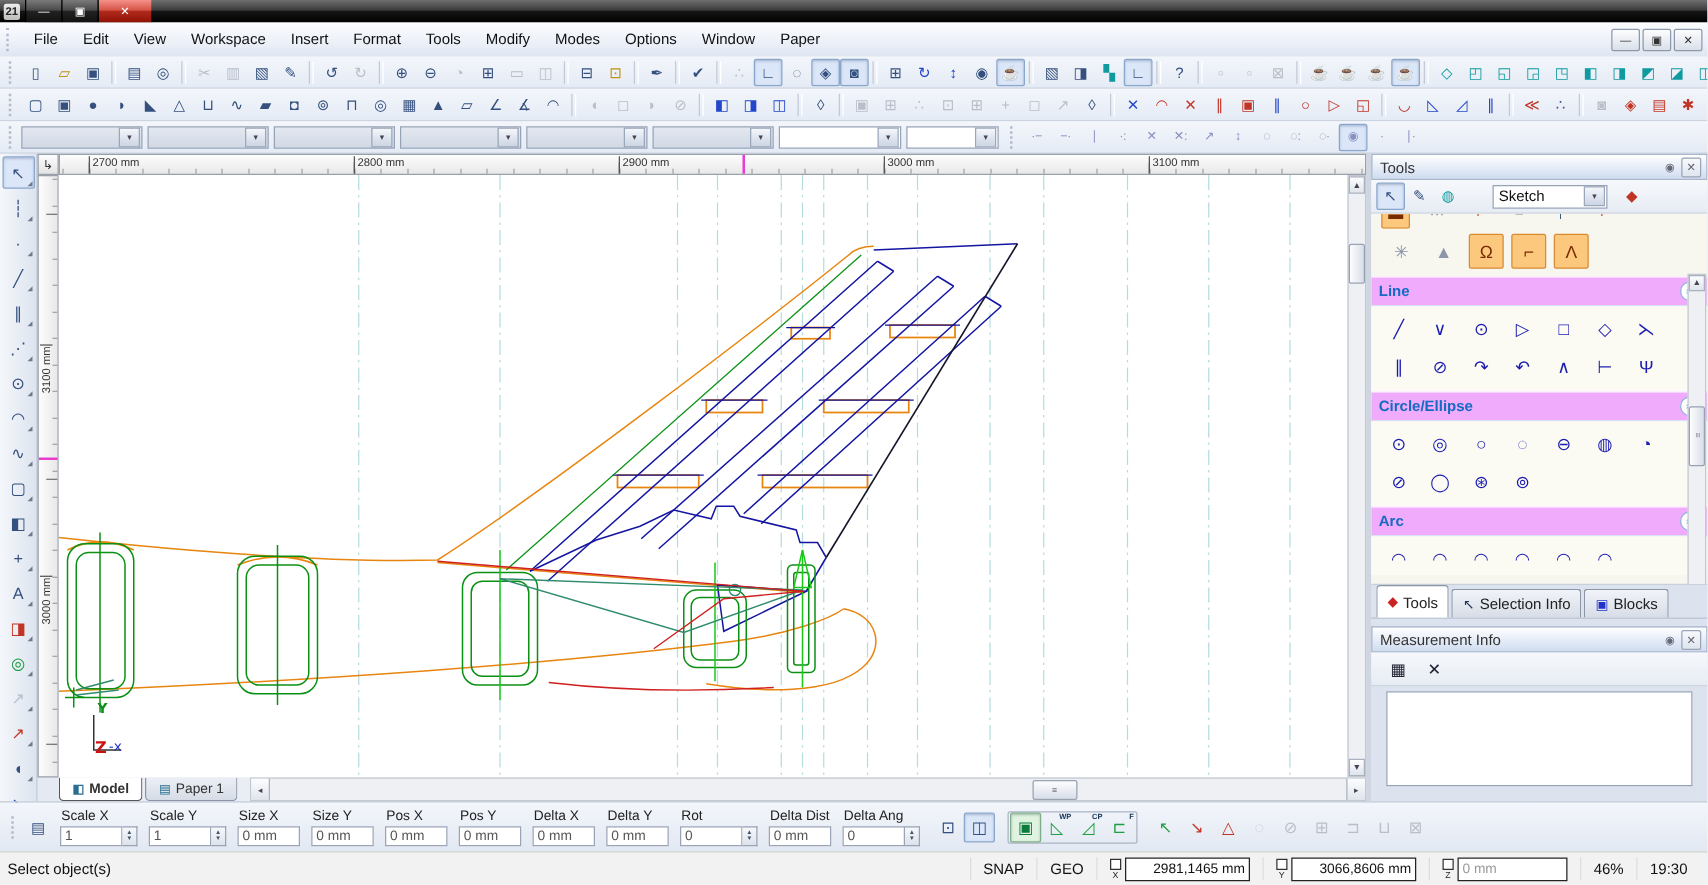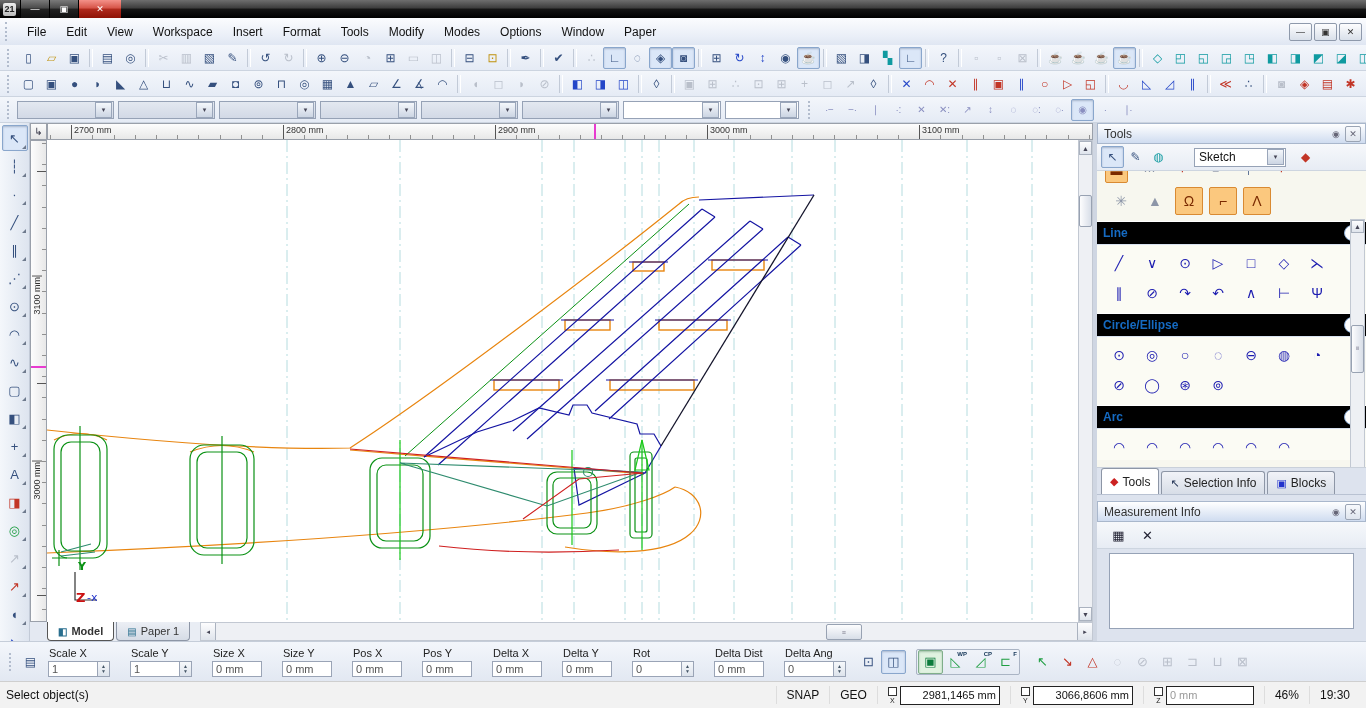--- a/index.html
+++ b/index.html
@@ -10,21 +10,21 @@
   .titlebar{position:absolute;left:0;top:0;width:100%;height:18px;background:linear-gradient(#6e6e6e,#3c3c3c 45%,#151515 50%,#000);display:flex;align-items:center;color:#fff;font-size:11px}
   .appicon{width:13px;height:13px;margin:0 4px 0 3px;background:linear-gradient(#eee,#bbb);color:#222;font-size:9px;font-weight:bold;display:flex;align-items:center;justify-content:center;border-radius:2px;flex:0 0 auto}
   .apptitle{flex:1;white-space:nowrap;overflow:hidden;text-shadow:0 1px 1px #000}
   .winbtns{display:flex;height:100%;align-items:stretch}
   .wbtn{width:28px;display:flex;align-items:center;justify-content:center;font-size:9px;color:#fff;background:linear-gradient(#7a7a7a,#4a4a4a 45%,#222 50%,#111);border-left:1px solid #000}
   .wbtn.close{width:42px;background:linear-gradient(#f49189,#d65448 45%,#b02a1d 50%,#8f1306)}
 
   
   .menubar{position:absolute;left:0;top:18px;width:100%;height:27px;background:linear-gradient(#fbfcfe,#e9eef7 70%,#dfe6f2);border-bottom:1px solid #c6cfdd;display:flex;align-items:center;font-size:12px;color:#111}
   .mgrip{width:3px;height:19px;border-left:2px dotted #b2bccd;margin:0 7px 0 5px}
-  .menuitems{display:flex;height:100%;align-items:center}
+  .menuitems{display:flex;height:100%;align-items:flex-start}
   .mitem{padding:0 10px;line-height:26px}
   .mdibtns{margin-left:auto;display:flex;gap:2px;padding-right:4px}
   .mdib{width:21px;height:16px;border:1px solid #8e99ab;background:linear-gradient(#fdfdfe,#d9e0ea);font-size:9px;display:flex;align-items:center;justify-content:center;color:#333;border-radius:2px}
 
   
   .tb{position:absolute;left:0;width:100%;display:flex;align-items:center;background:linear-gradient(#f3f6fb,#e5ebf5);border-bottom:1px solid #ccd4e0;padding-left:2px;box-sizing:border-box}
   .tb .inner{display:flex;align-items:center;flex-wrap:nowrap}
   .grip{width:3px;height:18px;border-left:2px dotted #b2bccd;margin:0 5px;flex:0 0 auto}
   .tbtn{width:21px;height:20px;display:flex;align-items:center;justify-content:center;font-size:12px;color:#35507e;border:1px solid transparent;border-radius:2px;flex:0 0 auto;line-height:1}
   .tbtn[data-state="on"]{background:#dbe7f8;border-color:#89a6cc;box-shadow:inset 0 1px 2px rgba(20,40,80,.25)}
@@ -83,40 +83,40 @@
   .phico.box{border:1px solid #9aa4b4;background:linear-gradient(#f7f9fc,#dfe5ee);border-radius:2px}
   .ptoolbar{height:26px;background:linear-gradient(#f6f8fb,#e7ecf4);border-bottom:1px solid #cdd5e0;display:flex;align-items:center;padding-left:4px}
   .ptoolbar .combo{width:92px;background:#fff;height:19px}
   .ptoolbar .cval{flex:1;text-align:left;padding-left:4px;font-size:12px;color:#111}
   .ptools-body{position:relative;background:#f7f7ef;height:296px;border-bottom:1px solid #c9d0da;overflow:hidden}
   .clipped-row{height:12px;overflow:hidden;display:flex;padding-left:8px;gap:10px}
   .clipped-row .tbtn{height:22px;margin-top:-12px}
   .snaprow{display:flex;align-items:center;gap:6px;padding:4px 0 6px 10px}
   .snaprow .tbtn{width:26px;height:26px;font-size:14px;position:relative}
   .tbtn[data-state="orange"]{background:#fbc87e;border:1px solid #d98a32;color:#7a2a00}
-  .ghead{height:22px;background:#000000;border-top:1px solid #fff;border-bottom:1px solid #d8e2f0;display:flex;align-items:center;padding:0 6px;color:#156ac2;font-weight:bold}
+  .ghead{height:22px;background:#f0abfc;border-top:1px solid #fff;border-bottom:1px solid #d8e2f0;display:flex;align-items:center;padding:0 6px;color:#156ac2;font-weight:bold}
   .ghead .gtitle{flex:1}
   .chev{width:14px;height:14px;border:1px solid #8fb0d8;border-radius:50%;background:#fff;color:#2a6ac0;font-size:9px;display:flex;align-items:center;justify-content:center;transform:rotate(90deg)}
   .gicons{display:grid;grid-template-columns:repeat(7,33px);padding:5px 0 7px 8px;row-gap:4px;background:#fbfbf4}
   .gicons .tbtn{width:26px;height:24px;font-size:14px;color:#1b1bb0}
   .pscroll{position:absolute;right:1px;top:48px;width:15px;height:294px;background:#eef0f4;border:1px solid #c2c8d2;box-sizing:border-box;display:flex;flex-direction:column;align-items:center}
   .pscroll .sarr{width:13px;height:13px;background:linear-gradient(#fdfdfe,#dfe4ec);border:1px solid #aab2bf;font-size:7px;color:#445;display:flex;align-items:center;justify-content:center;box-sizing:border-box}
   .pscroll .sthumb{width:13px;height:48px;margin-top:92px;background:linear-gradient(90deg,#fdfdfe,#d8dee8);border:1px solid #98a2b2;border-radius:2px;box-sizing:border-box;display:flex;align-items:center;justify-content:center;font-size:7px;color:#889;letter-spacing:1px;writing-mode:vertical-rl}
   .ptabs{display:flex;align-items:flex-end;height:26px;padding-left:4px;background:#dde3ee;border-bottom:1px solid #b9c2d2}
   .ptab{display:flex;align-items:center;gap:4px;height:22px;padding:0 8px;font-size:12px;color:#222;background:linear-gradient(#f1f3f8,#d7dde7);border:1px solid #8d96a6;border-bottom:none;border-radius:3px 3px 0 0;margin-right:2px}
   .ptab[data-active="1"]{background:#fff;height:25px;font-weight:normal}
   .ptab .tico{font-size:11px}
   .measure{margin-top:6px}
   .mtoolbar{height:26px;background:linear-gradient(#f6f8fb,#e7ecf4);border-bottom:1px solid #cdd5e0;display:flex;align-items:center;gap:6px;padding-left:10px}
   .mtoolbar .tbtn{font-size:13px;color:#223}
   .mcontent{margin:4px 12px;height:74px;background:#fff;border:1px solid #96a2b6}
 
   
   .inspector{position:absolute;left:0;top:641px;width:100%;height:40px;background:linear-gradient(#f3f6fb,#e2e8f2);border-top:1px solid #c5cdd9;display:flex;align-items:center;box-sizing:border-box;padding-left:4px}
-  .fields{display:flex;gap:20px;align-items:flex-start}
+  .fields{display:flex;gap:9px;align-items:flex-start}
   .field{display:flex;flex-direction:column;font-size:11px;color:#222}
   .field .flabel{margin:1px 0 2px 1px;white-space:nowrap}
   .fbox{display:flex;align-items:stretch}
   .field input{width:42px;height:14px;border:1px solid #9aa4b6;font-size:11px;color:#555;padding:0 3px;background:#fff;font-family:"Liberation Sans",sans-serif}
   .spin{display:none;flex-direction:column;width:11px;border:1px solid #9aa4b6;border-left:none;background:linear-gradient(#f6f8fb,#dde3ec);font-size:5px;color:#456;align-items:center;justify-content:center;line-height:1.1}
   .field[data-spin="1"] .spin{display:flex}
   .igroup{display:flex;align-items:center;margin-left:10px}
   .igroup .tbtn{width:23px;height:22px;font-size:13px;position:relative}
   .tbtn .sub{position:absolute;right:0;top:0;font-size:6px;color:#135;font-weight:bold}
 

